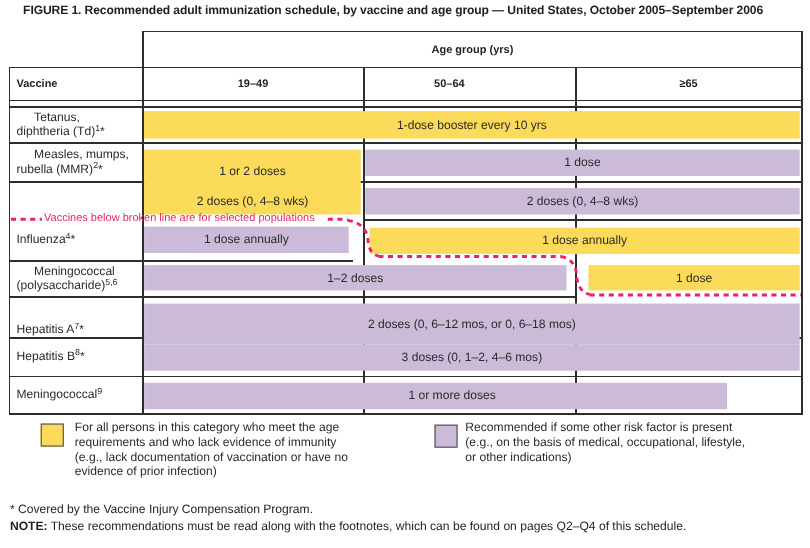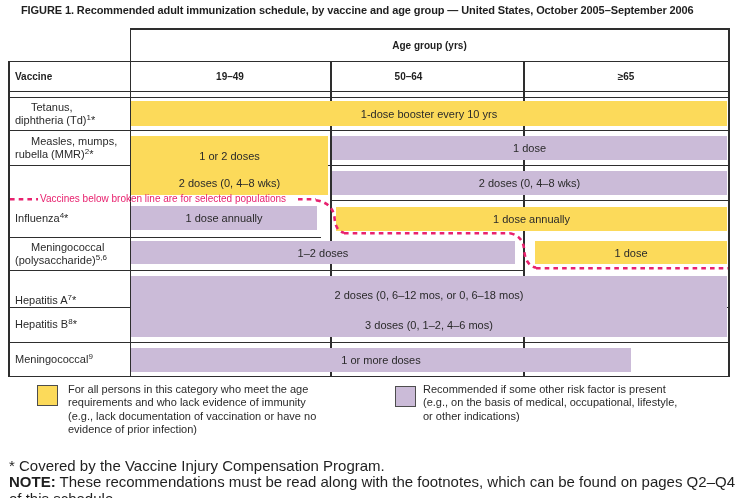--- a/index.html
+++ b/index.html
@@ -20,21 +20,21 @@
     box-sizing:border-box;padding-left:7px;font-size:11px;line-height:13px;}
   .rowlabel sup{font-size:8px;line-height:0;vertical-align:4px;}
   .rowlabel .l1{display:block;margin-left:16px;}
   .bar{position:absolute;display:flex;align-items:center;justify-content:center;
     font-size:11px;color:#2a2a2a;white-space:nowrap;}
   .yellow{background:#FCDA5A;}
   .purple{background:#CBBBD8;}
   .broken-note{position:absolute;left:40px;top:193px;font-size:10px;color:#E8216E;white-space:nowrap;}
   .swatch{position:absolute;width:21px;height:21px;border:1.5px solid #4d4d4d;box-sizing:border-box;}
   .legend-text{position:absolute;font-size:11px;line-height:13.4px;color:#2a2a2a;}
-  .footnote{position:absolute;left:9px;font-size:15px;color:#1f1f1f;}
+  .footnote{position:absolute;left:9px;font-size:11px;color:#1f1f1f;}
   .footnote b{font-weight:bold;}
 </style>
 </head>
 <body>
 
 <div class="canvas">
 
   <div class="title">FIGURE 1. Recommended adult immunization schedule, by vaccine and age group — United States, October 2005–September 2006</div>
 
   <svg class="layer" width="736" height="498" shape-rendering="crispEdges">
@@ -91,21 +91,21 @@
   <div class="bar yellow" style="left:131px;top:136px;width:197px;height:40px;">1 or 2 doses</div>
   <div class="bar purple" style="left:332px;top:136px;width:395px;height:24px;">1 dose</div>
   <div class="bar yellow" style="left:131px;top:171px;width:197px;height:24px;">2 doses (0, 4–8 wks)</div>
   <div class="bar purple" style="left:332px;top:171px;width:395px;height:24px;">2 doses (0, 4–8 wks)</div>
   <div class="bar purple" style="left:131px;top:206px;width:186px;height:24px;">1 dose annually</div>
   <div class="bar yellow" style="left:336px;top:207px;width:391px;height:24px;">1 dose annually</div>
   <div class="bar purple" style="left:131px;top:241px;width:384px;height:23px;">1–2 doses</div>
   <div class="bar yellow" style="left:535px;top:241px;width:192px;height:23px;">1 dose</div>
   <div class="bar purple" style="left:131px;top:276px;width:596px;height:37px;">2 doses (0, 6–12 mos, or 0, 6–18 mos)</div>
   <div class="bar purple" style="left:131px;top:313px;width:596px;height:24px;">3 doses (0, 1–2, 4–6 mos)</div>
-  <div class="bar purple" style="left:131px;top:348px;width:500px;height:24px;">1 or more doses</div>
+  <div class="bar purple" style="left:131px;top:348px;width:500px;height:24px;padding-left:30px;">1 or more doses</div>
 
   <svg class="layer" width="736" height="498">
     <path d="M10 199.3 H38 M298 199.3 H316 M316 200.3 C328 202 333.5 209 334.5 217.5 C335 226 338 231.5 344 232.7 M344 233.2 H510 M510 233.2 C519 235 523.5 241 524 249 C524.5 258 528 266.3 536 267.6 M536 268.2 H728" fill="none" stroke="#E8216E" stroke-width="2.6" stroke-dasharray="4.6 4.1"></path>
   </svg>
   <div class="broken-note">Vaccines below broken line are for selected populations</div>
 
   <div class="swatch yellow" style="left:37px;top:385px;"></div>
   <div class="legend-text" style="left:68px;top:383px;width:258px;">For all persons in this category who meet the age requirements and who lack evidence of immunity (e.g., lack documentation of vaccination or have no evidence of prior infection)</div>
   <div class="swatch purple" style="left:395px;top:386px;"></div>
   <div class="legend-text" style="left:423px;top:383px;width:258px;">Recommended if some other risk factor is present (e.g., on the basis of medical, occupational, lifestyle, or other indications)</div>

